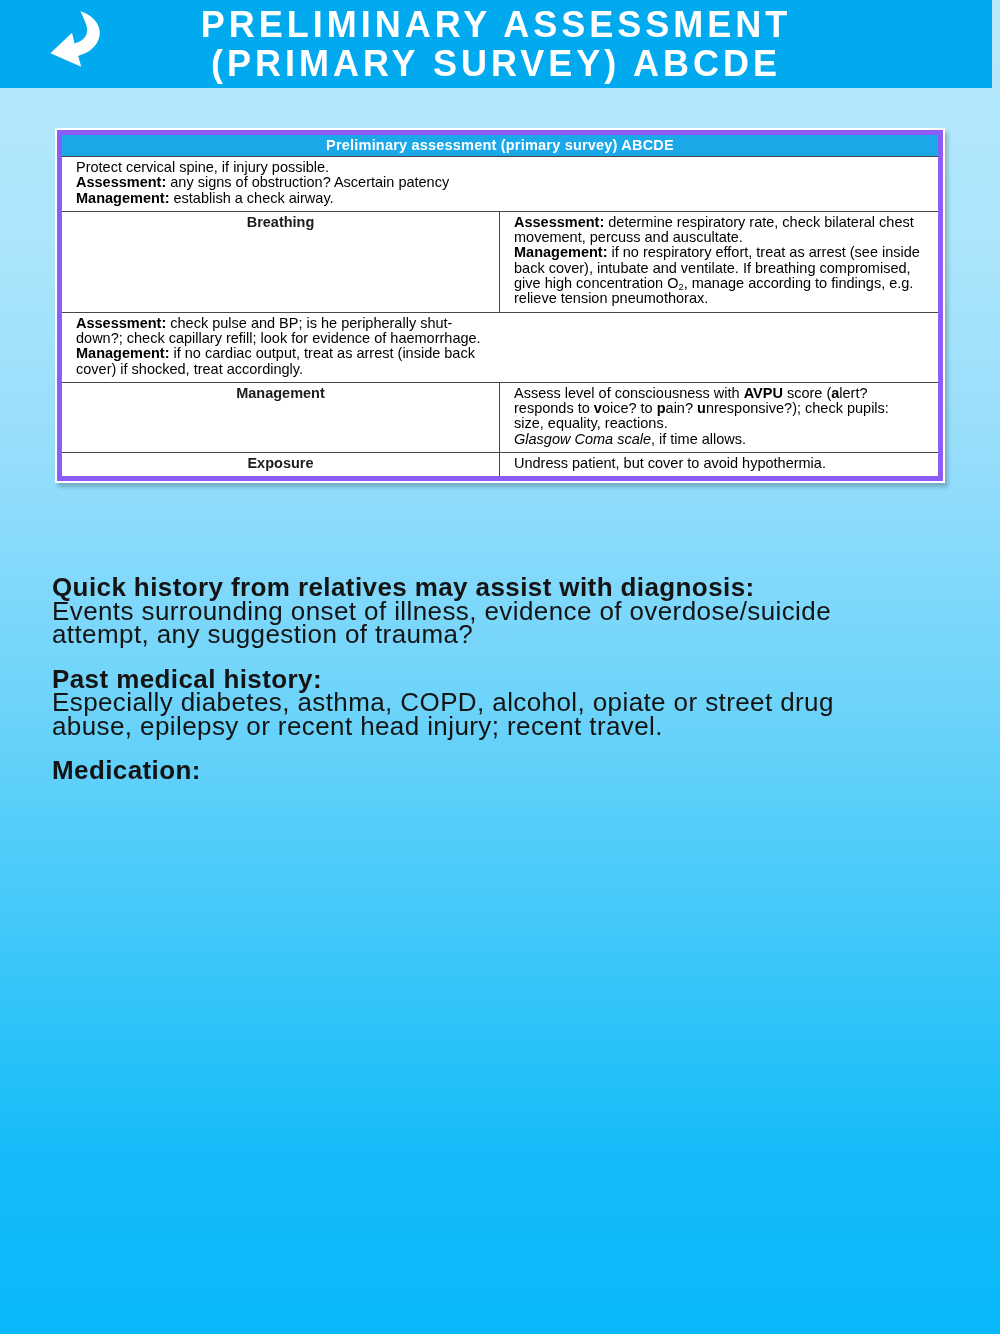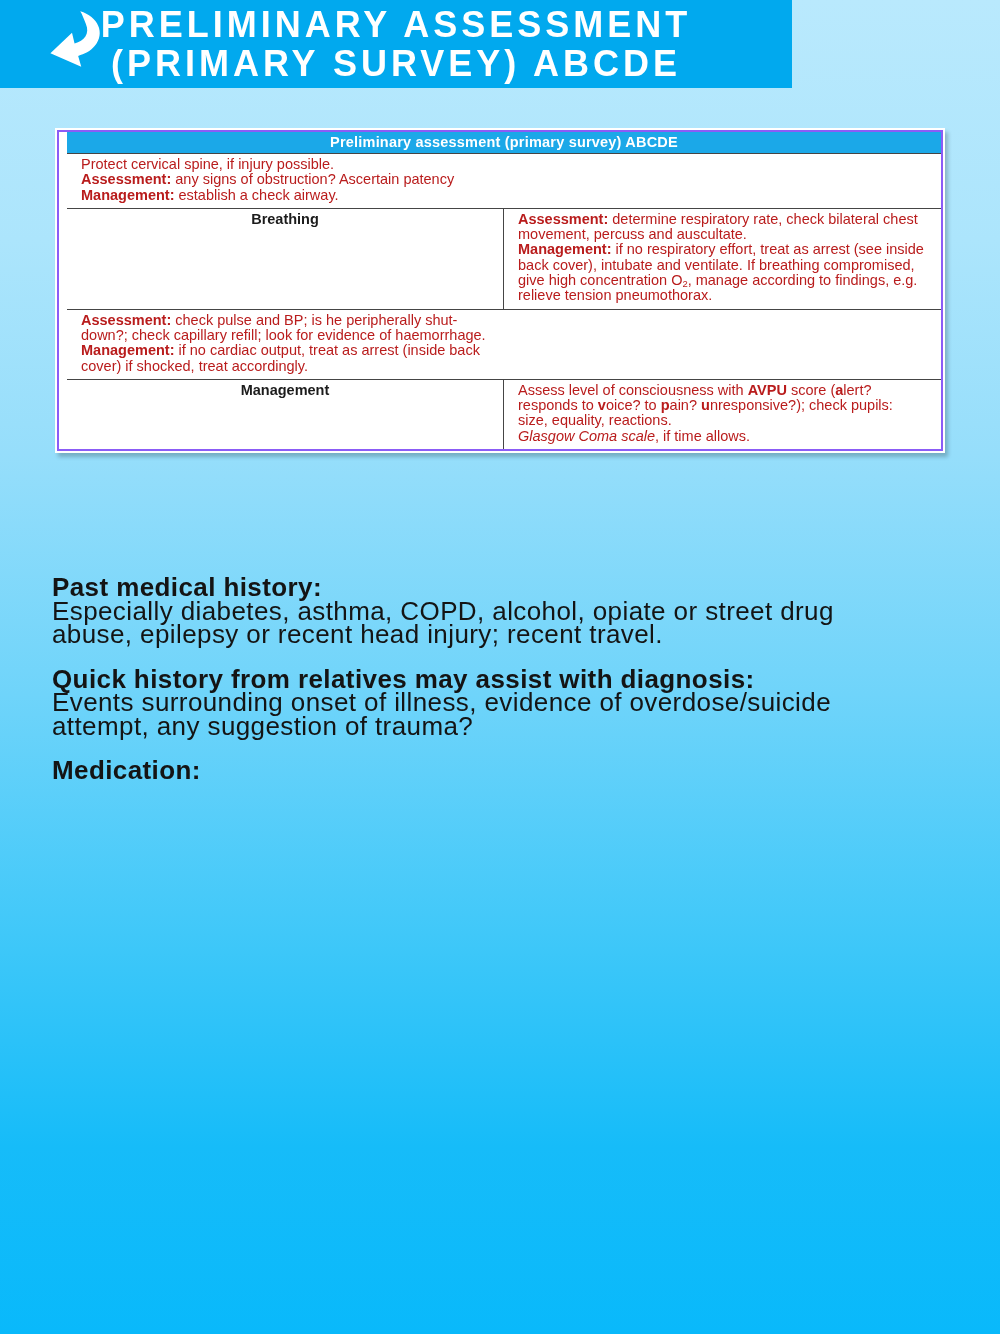--- a/index.html
+++ b/index.html
@@ -13,21 +13,21 @@
     overflow: hidden;
     background: linear-gradient(180deg,
       #b9e9fd 0%, #ace5fc 18%, #96defb 34%,
       #6fd4fa 52%, #40c8f9 70%, #16bcf9 86%, #09b9fb 100%);
   }
 
   
   .appbar {
     position: absolute;
     top: 0; left: 0;
-    width: 792px;
+    width: 992px;
     height: 88px;
     background: #01a9ee;
   }
   .back-btn {
     position: absolute;
     left: 36px; top: 6px;
     width: 72px; height: 72px;
     background: transparent;
     border: none;
     padding: 0;
@@ -49,21 +49,21 @@
   
   .table-wrap {
     position: absolute;
     left: 55px;
     top: 128px;
     width: 890px;
     background: #ffffff;
     padding: 2px;
     box-shadow: 3px 4px 4px rgba(0,0,0,0.22);
   }
-  .table-inner { border: 2px solid #8b5cf6; padding-left: 8px; }
+  .table-inner { border: 5px solid #8b5cf6; }
   .t-title {
     background: #1ba8e8;
     color: #ffffff;
     font-weight: 700;
     font-size: 14.5px;
     text-align: center;
     padding: 2px 0 3px 0;
     border-bottom: 1px solid #454545;
     letter-spacing: 0.2px;
   }
@@ -75,21 +75,21 @@
     font-weight: 700;
     font-size: 14.5px;
     color: #1c1c1c;
     text-align: center;
     padding: 3px 6px;
     line-height: 15.2px;
   }
   .t-content {
     width: 50%;
     font-size: 14.5px;
-    color: #b91c1c;
+    color: #000000;
     padding: 3px 16px 5px 14px;
     line-height: 15.3px;
   }
   .t-content sub { font-size: 0.65em; line-height: 0; vertical-align: -0.18em; }
 
   
   .sections {
     position: absolute;
     left: 52px;
     top: 576px;
@@ -153,33 +153,37 @@
 
   <div class="t-row">
     <div class="t-content"><span style="font-weight: 700;">Assessment:</span><span> check pulse and BP; is he peripherally shut-down?; check capillary refill; look for evidence of haemorrhage.<br></span><span style="font-weight: 700;">Management:</span><span> if no cardiac output, treat as arrest (inside back cover) if shocked, treat accordingly.</span></div>
   </div>
 
   <div class="t-row">
     <div class="t-label">Management</div>
     <div class="t-content"><span>Assess level of consciousness with </span><span style="font-weight: 700;">AVPU</span><span> score (</span><span style="font-weight: 700;">a</span><span>lert? responds to </span><span style="font-weight: 700;">v</span><span>oice? to </span><span style="font-weight: 700;">p</span><span>ain? </span><span style="font-weight: 700;">u</span><span>nresponsive?); check pupils: size, equality, reactions.<br></span><span style="font-style: italic;">Glasgow Coma scale</span><span>, if time allows.</span></div>
   </div>
 
+  <div class="t-row">
+    <div class="t-label">Exposure</div>
+    <div class="t-content"><span>Undress patient, but cover to avoid hypothermia.</span></div>
+  </div>
 </div>
     </div>
   </div>
 
   <div class="sections" id="sections">
   <section class="sec">
-    <h2 class="sec-h">Past medical history:</h2>
-    <p class="sec-b">Especially diabetes, asthma, COPD, alcohol, opiate or street drug abuse, epilepsy or recent head injury; recent travel.</p>
+    <h2 class="sec-h">Quick history from relatives may assist with diagnosis:</h2>
+    <p class="sec-b">Events surrounding onset of illness, evidence of overdose/suicide attempt, any suggestion of trauma?</p>
   </section>
 
   <section class="sec">
-    <h2 class="sec-h">Quick history from relatives may assist with diagnosis:</h2>
-    <p class="sec-b">Events surrounding onset of illness, evidence of overdose/suicide attempt, any suggestion of trauma?</p>
+    <h2 class="sec-h">Past medical history:</h2>
+    <p class="sec-b">Especially diabetes, asthma, COPD, alcohol, opiate or street drug abuse, epilepsy or recent head injury; recent travel.</p>
   </section>
 
   <section class="sec">
     <h2 class="sec-h">Medication:</h2>
   </section>
 </div>
 
 </div>
 
 </body></html>

